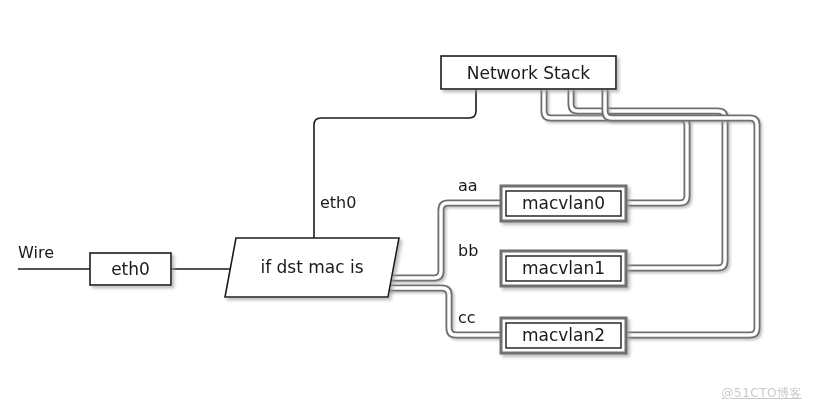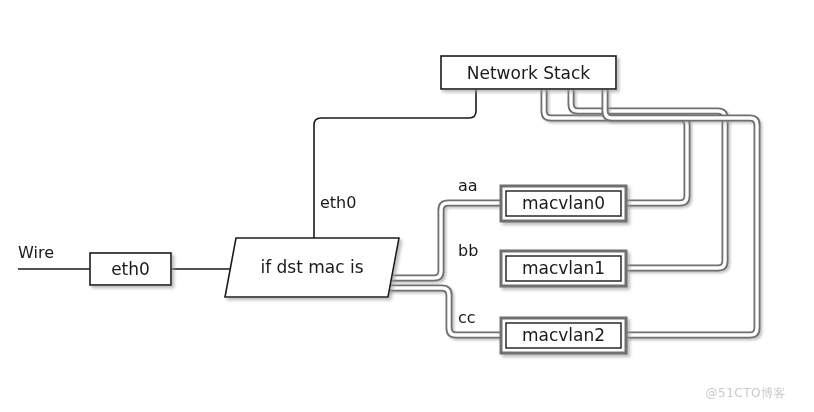--- a/index.html
+++ b/index.html
@@ -33,27 +33,28 @@
   }
   .free-label {
     font-family: "DejaVu Sans", sans-serif;
     font-size: 16px;
     fill: #1a1a1a;
     text-anchor: start;
     dominant-baseline: middle;
   }
   .watermark {
     position: absolute;
-    right: 28px;
+    right: 12px;
     bottom: 10px;
     font-family: "DejaVu Sans", sans-serif;
     font-size: 12px;
     color: #c9c9c9;
     letter-spacing: 0.5px;
     user-select: none;
+    text-decoration: underline;
   }
 </style>
 </head>
 <body>
 
 <div id="stage">
 
   <svg id="diagram" viewBox="0 0 814 412">
     <defs>
       <filter id="softshadow" x="-30%" y="-30%" width="180%" height="180%">

